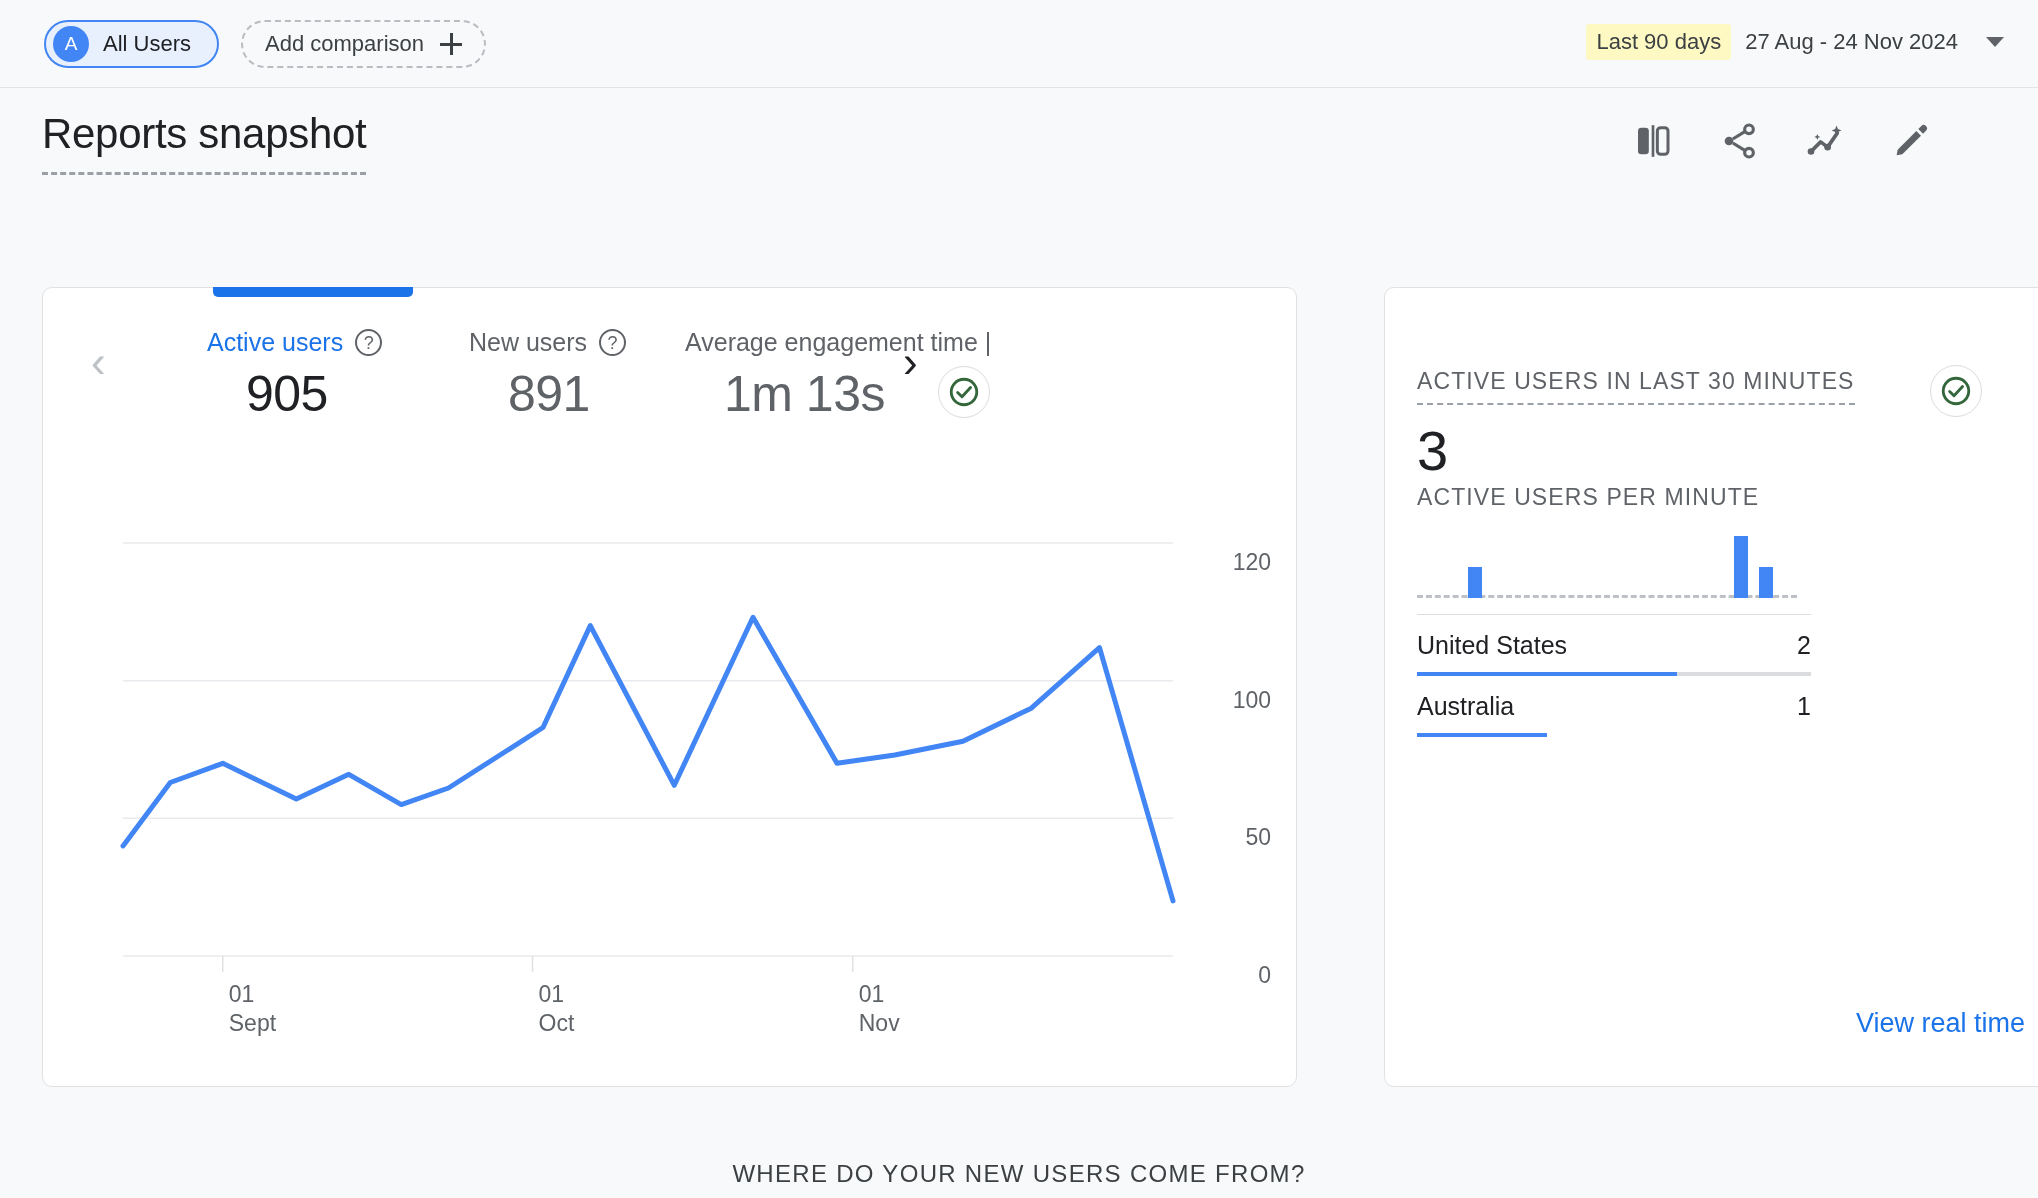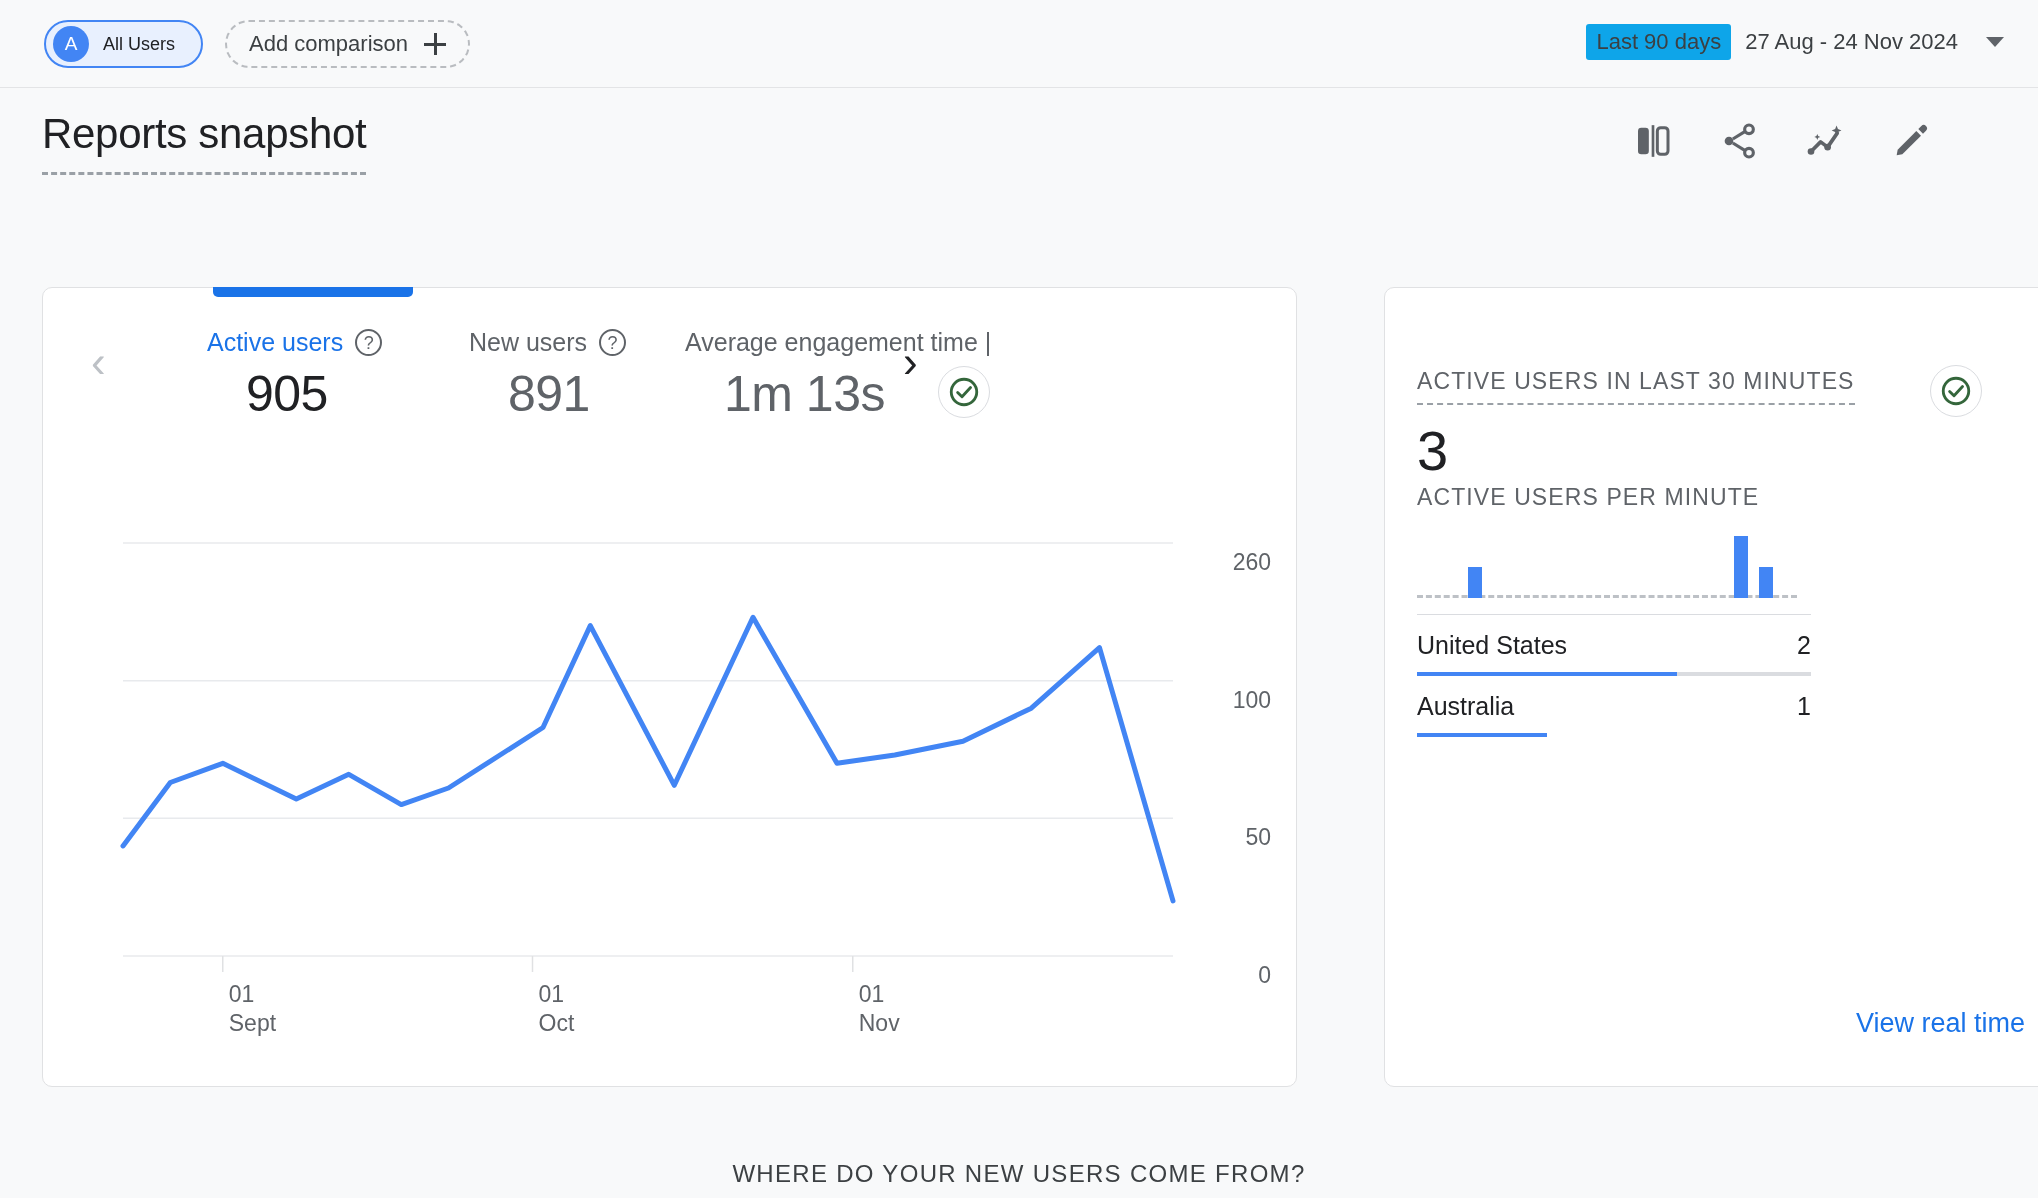--- a/index.html
+++ b/index.html
@@ -23,42 +23,42 @@
     height: 48px; padding: 0 26px 0 7px;
     border: 2px solid #4285f4; border-radius: 26px;
     background: #e8f0fe;
   }
   .avatar {
     width: 36px; height: 36px; border-radius: 50%;
     background: #4285f4; color: #fff;
     font-size: 19px; font-weight: 500;
     display: flex; align-items: center; justify-content: center;
   }
-  .chip-allusers .label { font-size: 18px; color: #202124; }
+  .chip-allusers .label { font-size: 22px; color: #202124; }
   .chip-add {
     display: flex; align-items: center; gap: 16px;
     height: 48px; padding: 0 22px;
     border: 2px dashed #b9bcc0; border-radius: 26px;
     background: transparent;
     font-size: 22px; color: #3c4043;
   }
   .plus-icon { position: relative; width: 22px; height: 22px; display: inline-block; }
   .plus-icon::before, .plus-icon::after {
     content: ""; position: absolute; background: #3c4043;
   }
   .plus-icon::before { left: 0; top: 9.5px; width: 22px; height: 3px; }
   .plus-icon::after { top: 0; left: 9.5px; height: 22px; width: 3px; }
 
   .daterange {
     position: absolute; right: 34px; top: 24px;
     display: flex; align-items: center; gap: 0px;
     font-size: 22px; color: #3c4043;
   }
   .dr-preset {
-    background: #0ea5e9; padding: 5px 10px; border-radius: 3px;
+    background: #fef9c3; padding: 5px 10px; border-radius: 3px;
     font-weight: 500; color: #3c4043;
   }
   .dr-dates { padding: 5px 14px 5px 14px; color: #3c4043; }
   .dr-caret {
     width: 0; height: 0; margin-left: 14px;
     border-left: 9px solid transparent; border-right: 9px solid transparent;
     border-top: 10px solid #5f6368;
   }
 
   
@@ -293,21 +293,21 @@
 
         <g id="xticks" stroke="#e0e1e3" stroke-width="1.5">
             <line x1="139.75" x2="139.75" y1="468" y2="484"></line>
             <line x1="449.5" x2="449.5" y1="468" y2="484"></line>
             <line x1="769.75" x2="769.75" y1="468" y2="484"></line>
           </g>
 
         <polyline id="series-line" fill="none" stroke="#4285f4" stroke-width="5" stroke-linejoin="round" stroke-linecap="round" points="40.0,357.9 87.3,294.5 139.8,275.3 213.3,311.1 265.8,286.3 318.3,316.6 365.5,300.0 460.0,239.5 507.3,137.6 591.3,297.3 670.0,129.3 754.0,275.3 811.8,267.0 880.0,253.2 948.3,220.2 1016.5,159.6 1090.0,412.9"></polyline>
       </svg>
 
-      <div class="ylabel" id="yl-150" style="left: 1098px; top: 61px;">260</div>
+      <div class="ylabel" id="yl-150" style="left: 1098px; top: 61px;">120</div>
       <div class="ylabel" id="yl-100" style="left: 1098px; top: 198.667px;">100</div>
       <div class="ylabel" id="yl-50" style="left: 1098px; top: 336.333px;">50</div>
       <div class="ylabel" id="yl-0" style="left: 1098px; top: 474px;">0</div>
 
       <div class="xlabel" id="xl-0" style="white-space: pre; left: 145.75px; top: 492px;">01
 Sept</div>
       <div class="xlabel" id="xl-1" style="white-space: pre; left: 455.5px; top: 492px;">01
 Oct</div>
       <div class="xlabel" id="xl-2" style="white-space: pre; left: 775.75px; top: 492px;">01
 Nov</div>

